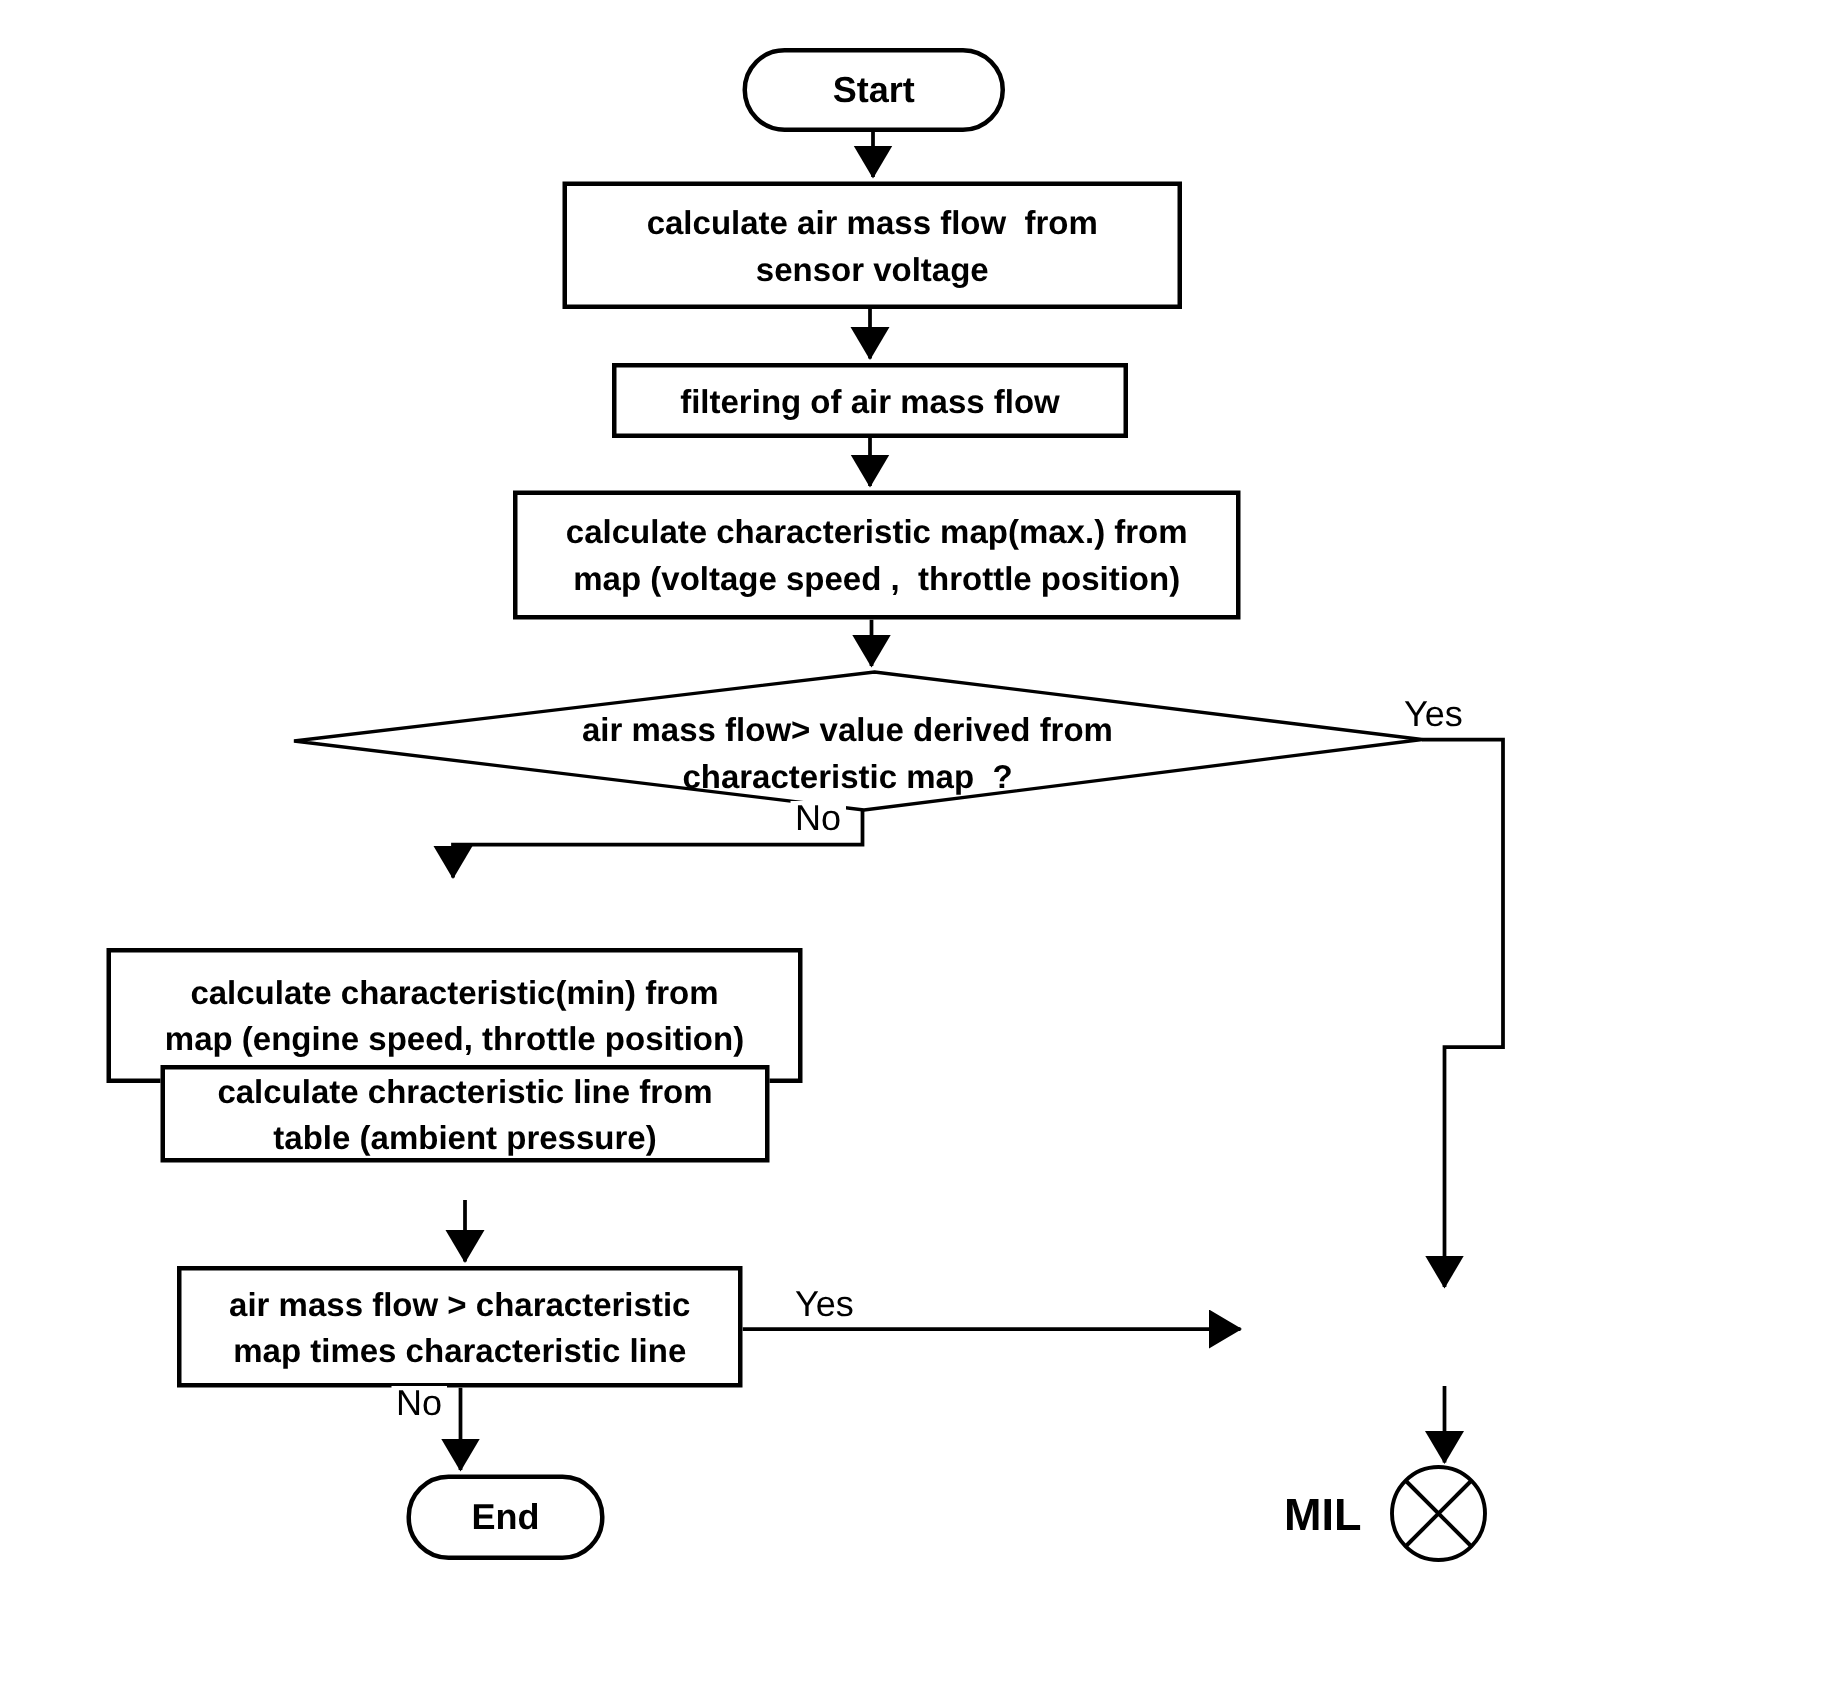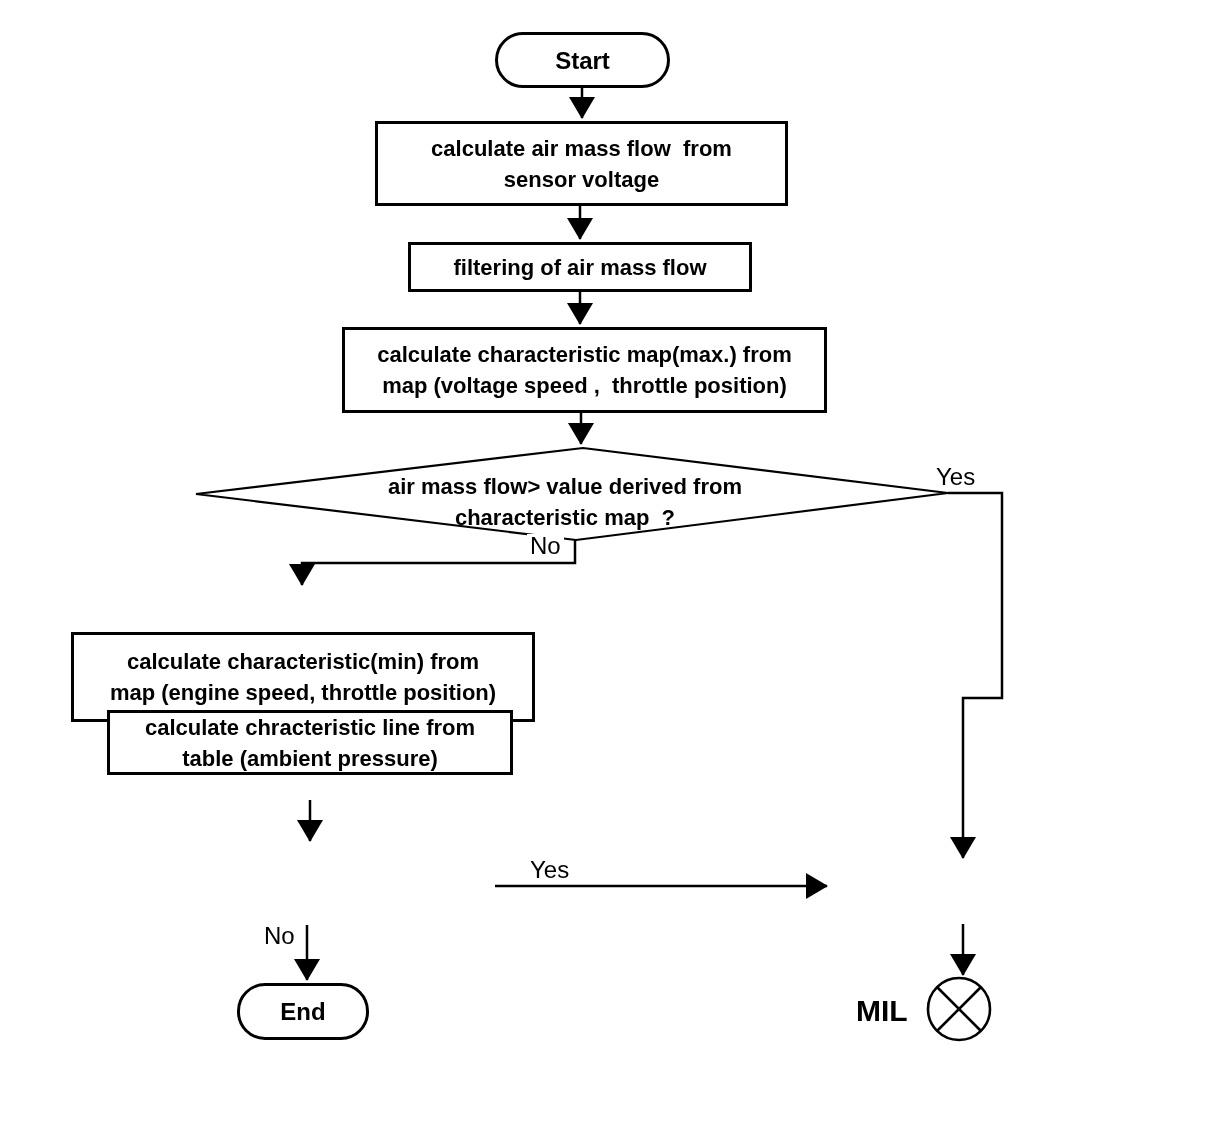--- a/index.html
+++ b/index.html
@@ -101,23 +101,27 @@
   <div class="node process" style="left:71px;top:588px;width:464px;height:90px;margin-top:44px;">
     <span>calculate characteristic(min) from
 map (engine speed, throttle position)</span>
   </div>
 
   <div class="node process" style="left:107px;top:710px;width:406px;height:65px;">
     <span>calculate chracteristic line from
 table (ambient pressure)</span>
   </div>
 
+  <div class="node process" style="left:118px;top:844px;width:377px;height:81px;">
+    <span>air mass flow &gt; characteristic
+map times characteristic line</span>
+  </div>
 
 
-  <div class="node terminator" style="left:237px;top:983px;width:132px;height:57px;">
+  <div class="node terminator" style="left:271px;top:983px;width:132px;height:57px;">
     <span>End</span>
   </div>
 
   <div class="edge-label" style="left:933px;top:465px;">Yes</div>
 
   <div class="edge-label" style="left:527px;top:534px;">No</div>
 
   <div class="edge-label" style="left:527px;top:858px;">Yes</div>
 
   <div class="edge-label" style="left:261px;top:924px;">No</div>

